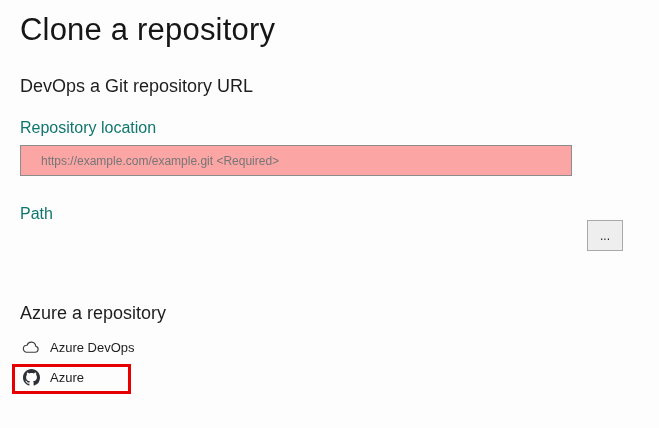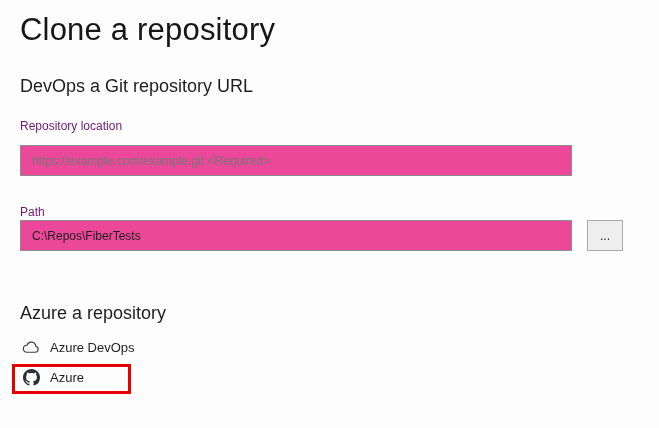--- a/index.html
+++ b/index.html
@@ -20,33 +20,33 @@
 
   .section-heading {
     position: absolute; left: 20px;
     font-size: 18px; font-weight: 400; color: #1e1e1e;
   }
   .heading-url { top: 76px; }
   .heading-browse { top: 303px; }
 
   .field-label {
     position: absolute; left: 20px;
-    font-size: 12px; color: #701a75;
+    font-size: 16px; color: #0f766e;
   }
   .label-repo { top: 119px; }
   .label-path { top: 205px; }
 
   .text-input {
     position: absolute; left: 20px;
     width: 552px; height: 31px;
     border: 1px solid #8c8c8c;
-    background: #ec4899;
+    background: #fca5a5;
     font-family: "Liberation Sans", sans-serif;
     font-size: 12px; color: #1e1e1e;
-    padding: 0 11px;
+    padding: 0 20px;
     outline: none;
   }
   .text-input::placeholder { color: #767676; opacity: 1; }
   .input-url  { top: 145px; }
   .input-path { top: 220px; }
 
   .browse-btn {
     position: absolute; left: 587px; top: 220px;
     width: 36px; height: 31px;
     background: #eeeeee;
@@ -80,21 +80,20 @@
 <div class="page">
 
   <h1 class="page-title">Clone a repository</h1>
 
   <h2 class="section-heading heading-url">DevOps a Git repository URL</h2>
 
   <label class="field-label label-repo">Repository location</label>
   <input class="text-input input-url" type="text" placeholder="https://example.com/example.git &lt;Required&gt;" style="">
 
   <label class="field-label label-path">Path</label>
-  <input class="text-input input-path" type="text" value="C:\Repos\FiberTests" style="">
 
   <button class="browse-btn">...</button>
 
   <h2 class="section-heading heading-browse">Azure a repository</h2>
 
   <div class="repo-item item-azure">
     <span class="icon">
       <svg width="18" height="13" viewBox="0 0 20 14" fill="none" xmlns="http://www.w3.org/2000/svg">
         <path d="M5.2 12.3 h9.3 a3.4 3.4 0 0 0 .7 -6.73 A4.9 4.9 0 0 0 5.6 4.5 A3.7 3.7 0 0 0 5.2 12.3 Z" stroke="#3f3f3f" stroke-width="1.3" fill="none" stroke-linejoin="round"></path>
       </svg>

